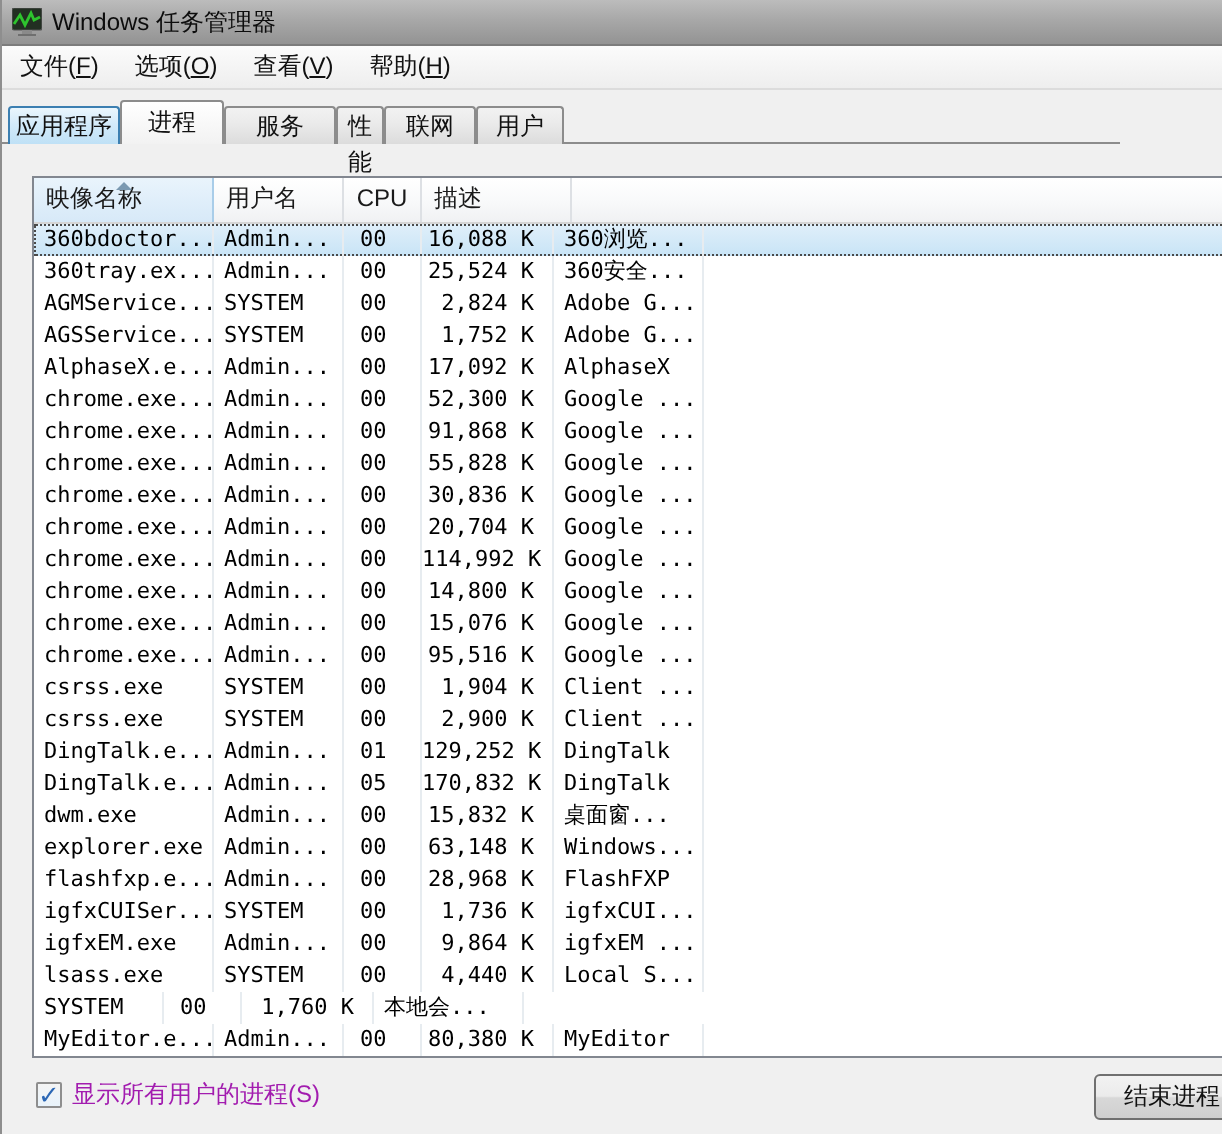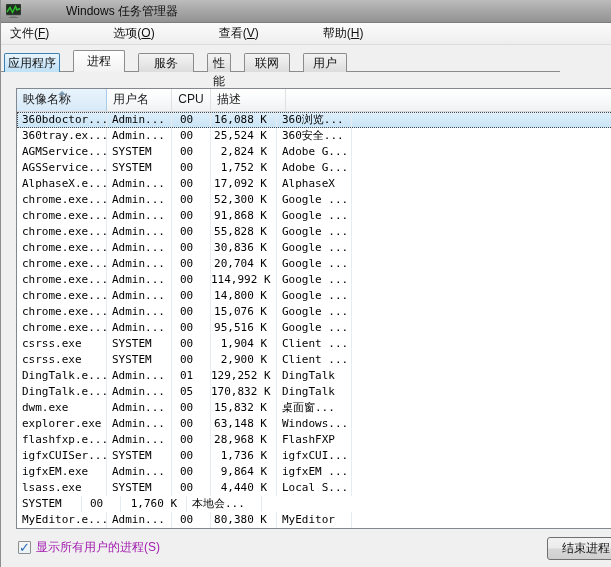--- a/index.html
+++ b/index.html
@@ -6,37 +6,36 @@
   .window{
     position:relative;width:611px;height:567px;overflow:hidden;
     background:#f0f0f0;font-family:"Liberation Sans","DejaVu Sans",sans-serif;
     border-left:1px solid #8e8e8e;box-sizing:border-box;
   }
   
   .titlebar{
     height:22px;display:flex;align-items:center;padding-left:5px;
     background:linear-gradient(#bcbcbc,#a8a8a8 45%,#939393);
     border-bottom:1px solid #7c7c7c;
-    gap:40px;
   }
   .titlebar .app-icon{width:15px;height:14px;margin-right:5px;flex:0 0 auto;}
   .titlebar .title{font-size:12px;color:#0d0d0d;}
   
   .menubar{
     height:21px;display:flex;align-items:center;
     background:linear-gradient(#fbfbfb,#eeeeee);
-    border-bottom:1px solid #dcdcdc;font-size:12px;color:#111;gap:46px;
+    border-bottom:1px solid #dcdcdc;font-size:12px;color:#111;
   }
   .menu-item{padding:2px 9px;cursor:default;}
   .menu-item .mn{text-decoration:underline;}
   
   .tabstrip{position:absolute;left:3px;top:50px;height:22px;z-index:2;display:flex;align-items:flex-end;}
   .tab{
     box-sizing:border-box;height:19px;line-height:18px;text-align:center;
-    font-size:12px;color:#111;margin-right:13px;
+    font-size:12px;color:#111;margin-right:0;
     border:1px solid #8c8c8c;border-bottom:none;border-radius:2px 2px 0 0;
     background:linear-gradient(#f2f2f2,#ebebeb 40%,#dcdcdc);
   }
   .tab.hover{
     background:linear-gradient(#eaf6fd,#d3eafa 45%,#bfe1f6);
     border-color:#3c7fb1;
   }
   .tab.active{
     height:22px;line-height:21px;background:#f0f0f0;
     background:linear-gradient(#ffffff,#f2f2f2);

